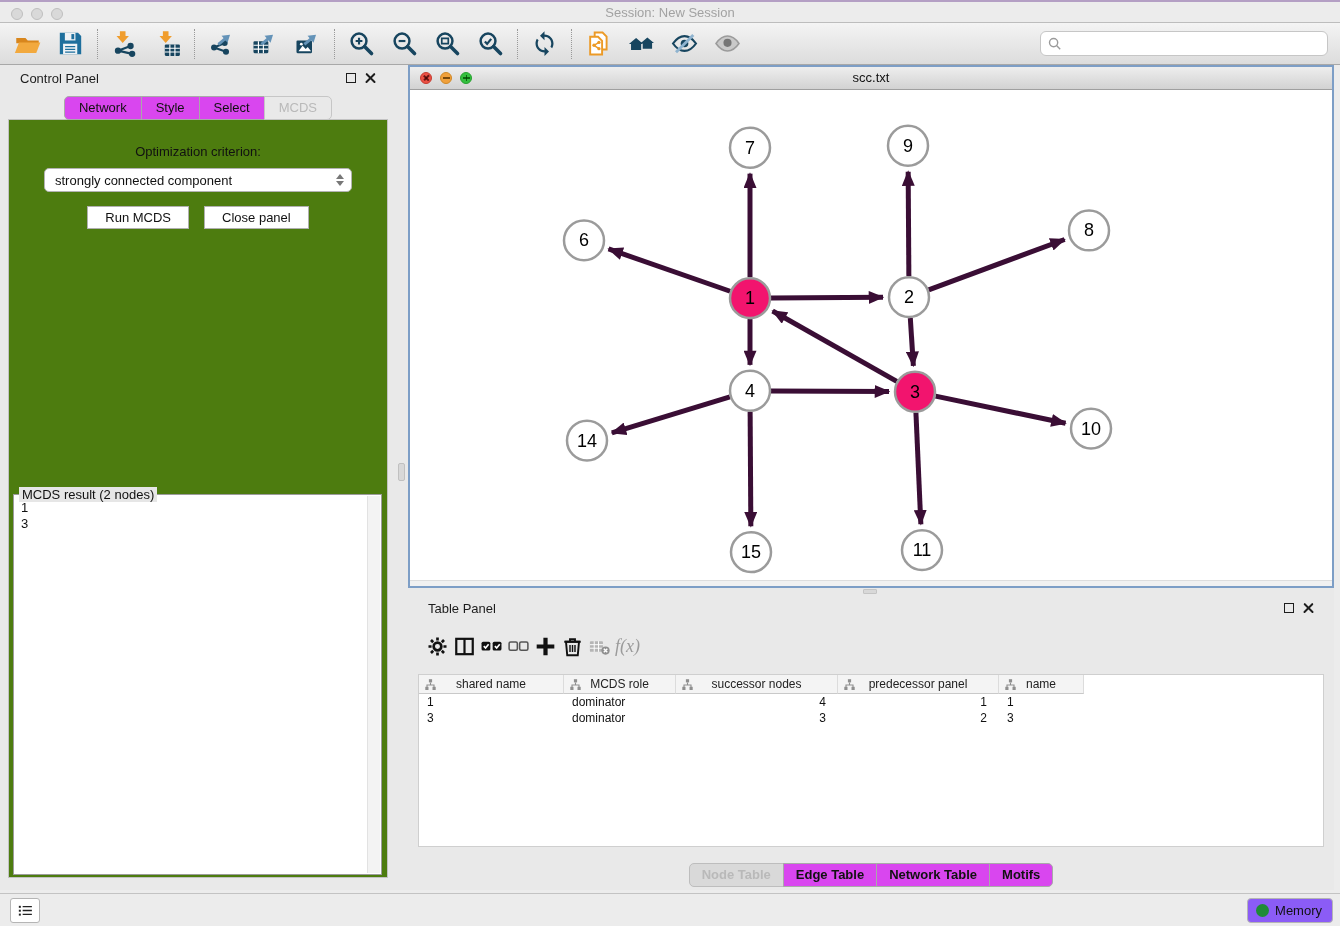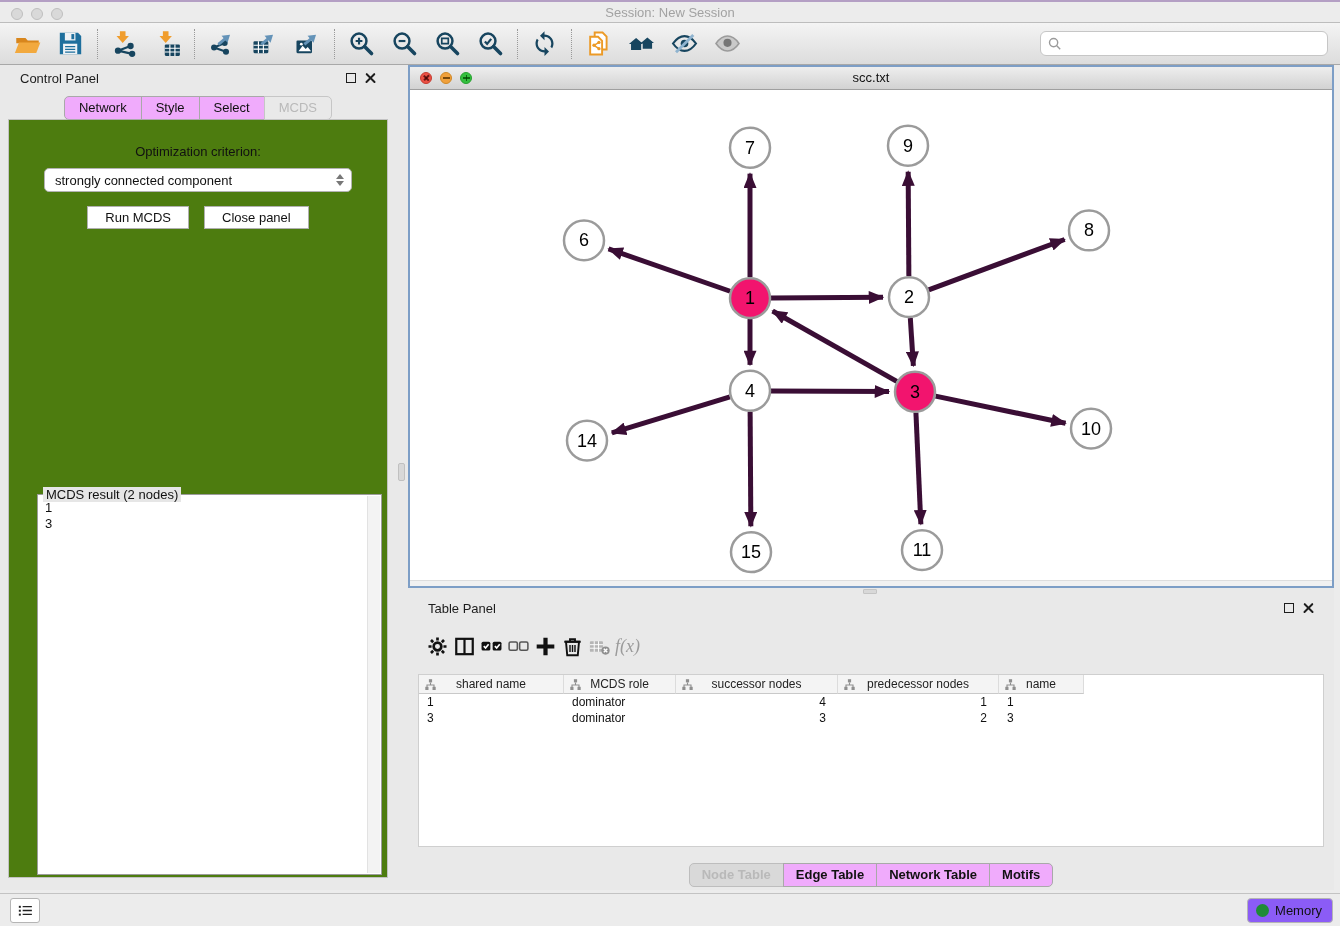--- a/index.html
+++ b/index.html
@@ -35,42 +35,42 @@
   .ph-icons { margin-left:auto; display:flex; align-items:center; gap:9px; }
   .icon-float { width:10px; height:10px; border:1.6px solid #1d1d1d; }
   .icon-x { position:relative; width:11px; height:11px; }
   .icon-x::before,.icon-x::after { content:""; position:absolute; left:-1px; top:4.5px;
     width:13px; height:2.4px; background:#1d1d1d; border-radius:1px; }
   .icon-x::before { transform:rotate(45deg); } .icon-x::after { transform:rotate(-45deg); }
 
   
   .control-panel { position:absolute; left:0; top:65px; width:396px; height:825px; background:#e9e9e9; }
   .seg-tabs { display:flex; justify-content:center; margin-top:5px; position:relative; z-index:2; }
-  .seg { padding:3px 14px 4px; font-size:13px; background:#f0abfc; border:1px solid #a9a9a9;
+  .seg { padding:3px 14px 4px; font-size:13px; background:#d946ef; border:1px solid #a9a9a9;
     margin-left:-1px; color:#111; white-space:nowrap; }
   .seg:first-child { border-radius:5px 0 0 5px; margin-left:0; }
   .seg:last-child { border-radius:0 5px 5px 0; }
   .seg.sel { background:#e9e9e9; color:#b9b9b9; border-color:#c6c6c6; }
   .cp-content { position:absolute; left:8px; right:8px; top:54px; bottom:12px;
     background:#4d7c0f; border:1px solid #c2c2c2; }
   .opt-label { text-align:center; margin-top:24px; font-size:13px; color:#111; }
   .dropdown { margin:9px auto 0; width:308px; height:24px; background:#fff;
     border:1px solid #b3b3b3; border-radius:5px; display:flex; align-items:center;
     padding:0 5px 0 10px; font-size:13px; color:#111; }
   .dropdown .val { flex:1; }
   .stepper { width:13px; display:flex; flex-direction:column; align-items:center; gap:2px; }
   .tri-up { width:0; height:0; border-left:4px solid transparent; border-right:4px solid transparent;
     border-bottom:5px solid #777; }
   .tri-dn { width:0; height:0; border-left:4px solid transparent; border-right:4px solid transparent;
     border-top:5px solid #777; }
   .btn-row { display:flex; justify-content:center; gap:15px; margin-top:14px; }
   .mac-btn { height:23px; padding:0 17px; background:#fff; border:1px solid #b0b0b0;
     border-radius:0; font-size:13px; color:#111; font-family:"Liberation Sans", sans-serif; }
   .result-fieldset { position:absolute; left:4px; right:5px; top:374px; bottom:2px;
-    border:1px solid #9c9c9c; background:#fff;margin-left:24px; }
+    border:1px solid #9c9c9c; background:#fff; }
   .result-legend { position:absolute; top:-8px; left:5px; background:#e6e6e6;
     padding:0 3px; font-size:13px; color:#111; }
   .result-list { padding:5px 7px; font-size:13px; line-height:16px; color:#111; }
   .result-scroll { position:absolute; right:1px; top:1px; bottom:1px; width:13px;
     background:#f3f3f3; border-left:1px solid #e2e2e2; }
 
   
   .v-splitter { position:absolute; left:396px; top:65px; width:12px; height:825px; background:#e9e9e9; }
   .v-grip { position:absolute; left:2px; top:398px; width:7px; height:18px;
     background:#d8d8d8; border:1px solid #c0c0c0; border-radius:2px; }
@@ -484,21 +484,21 @@
           </svg>
           <span>successor nodes</span>
         </div>
         <div class="th-cell" style="width: 161px;">
           <svg viewBox="0 0 13 13">
             <path d="M6.5 4.5V7M3 9V7h7v2" fill="none" stroke="#8f8f8f" stroke-width="1.1"></path>
             <rect x="4.9" y="1.2" width="3.2" height="3.2" fill="#8f8f8f"></rect>
             <rect x="1.3" y="8.8" width="3.2" height="3.2" fill="#8f8f8f"></rect>
             <rect x="8.5" y="8.8" width="3.2" height="3.2" fill="#8f8f8f"></rect>
           </svg>
-          <span>predecessor nodes</span>
+          <span>predecessor panel</span>
         </div>
         <div class="th-cell" style="width: 85px;">
           <svg viewBox="0 0 13 13">
             <path d="M6.5 4.5V7M3 9V7h7v2" fill="none" stroke="#8f8f8f" stroke-width="1.1"></path>
             <rect x="4.9" y="1.2" width="3.2" height="3.2" fill="#8f8f8f"></rect>
             <rect x="1.3" y="8.8" width="3.2" height="3.2" fill="#8f8f8f"></rect>
             <rect x="8.5" y="8.8" width="3.2" height="3.2" fill="#8f8f8f"></rect>
           </svg>
           <span>name</span>
         </div>

